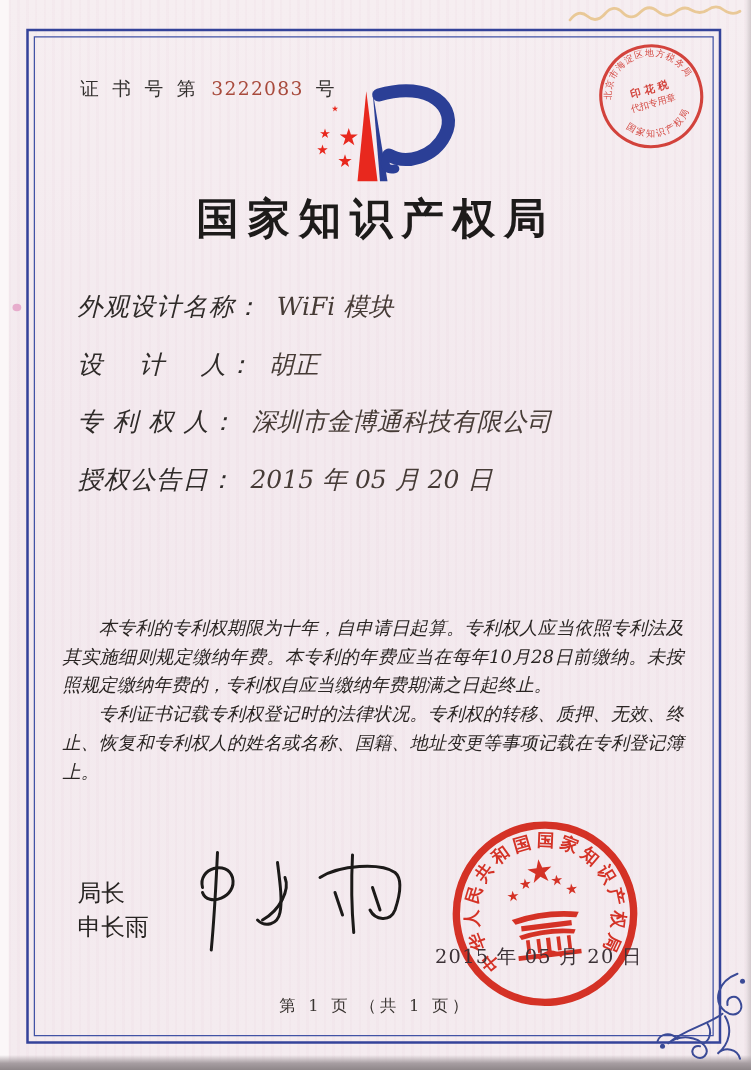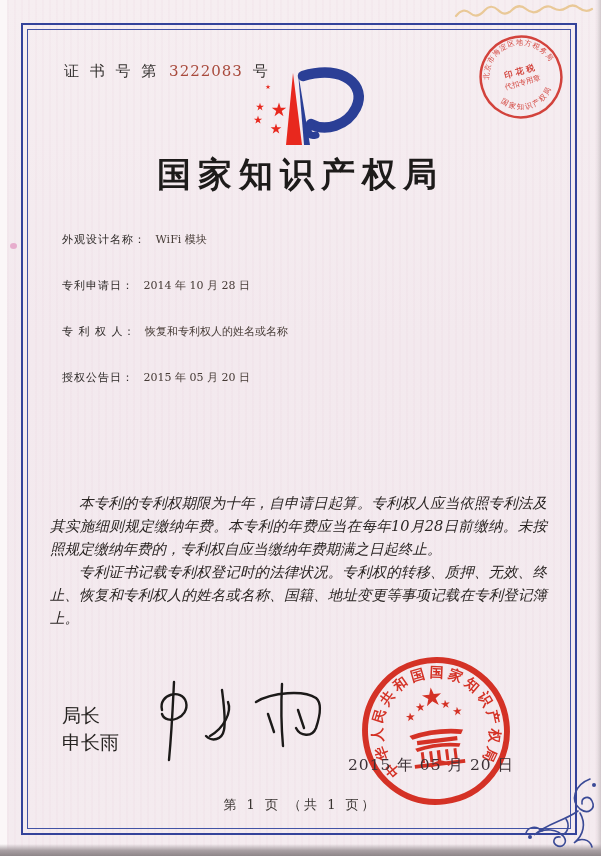--- a/index.html
+++ b/index.html
@@ -27,21 +27,21 @@
 
   .cert-no{position:absolute;left:64px;top:62px;font-size:15px;letter-spacing:3px;color:#33302e;white-space:nowrap;}
   .cert-no .num{color:#a84a3c;letter-spacing:1px;padding:0 2px;}
 
   .logo{position:absolute;left:249px;top:64px;}
 
   .title{position:absolute;left:0;top:152px;width:100%;text-align:center;
     font-size:34px;font-weight:700;letter-spacing:7px;color:#1d1b1a;}
 
   .fields{position:absolute;left:62px;top:232px;width:480px;}
-  .field-row{height:46px;font-size:11px;color:#3b3431;white-space:nowrap;}
+  .field-row{height:46px;font-size:20px;color:#3b3431;white-space:nowrap;font-style:italic;}
   .field-row .lbl{color:#2f2b29;letter-spacing:1px;}
   .field-row .val{margin-left:6px;color:#463b36;}
 
   .paras{position:absolute;left:50px;top:492px;width:497px;
     font-size:14.5px;line-height:23px;color:#2a2523;text-align:justify;font-style:italic;}
   .paras p{margin:0;text-indent:2em;}
 
   .signatory{position:absolute;left:62px;top:702px;font-size:19px;color:#262321;line-height:27px;}
   .signature-svg{position:absolute;left:136px;top:676px;}
 
@@ -100,26 +100,26 @@
   </svg>
 
   <div class="title">国家知识产权局</div>
 
   <div class="fields">
     <div class="field-row">
       <span class="lbl">外观设计名称：</span>
       <span class="val">WiFi 模块</span>
     </div>
     <div class="field-row">
-      <span class="lbl">专利申请日：</span>
-      <span class="val">2014 年 10 月 28 日</span>
+      <span class="lbl">设　 计　 人：</span>
+      <span class="val">胡正</span>
     </div>
     <div class="field-row">
       <span class="lbl">专 利 权 人：</span>
-      <span class="val">恢复和专利权人的姓名或名称</span>
+      <span class="val">深圳市金博通科技有限公司</span>
     </div>
     <div class="field-row">
       <span class="lbl">授权公告日：</span>
       <span class="val">2015 年 05 月 20 日</span>
     </div>
   </div>
 
   <div class="paras">
     <p>本专利的专利权期限为十年，自申请日起算。专利权人应当依照专利法及其实施细则规定缴纳年费。本专利的年费应当在每年10月28日前缴纳。未按照规定缴纳年费的，专利权自应当缴纳年费期满之日起终止。</p>
     <p>专利证书记载专利权登记时的法律状况。专利权的转移、质押、无效、终止、恢复和专利权人的姓名或名称、国籍、地址变更等事项记载在专利登记簿上。</p>

